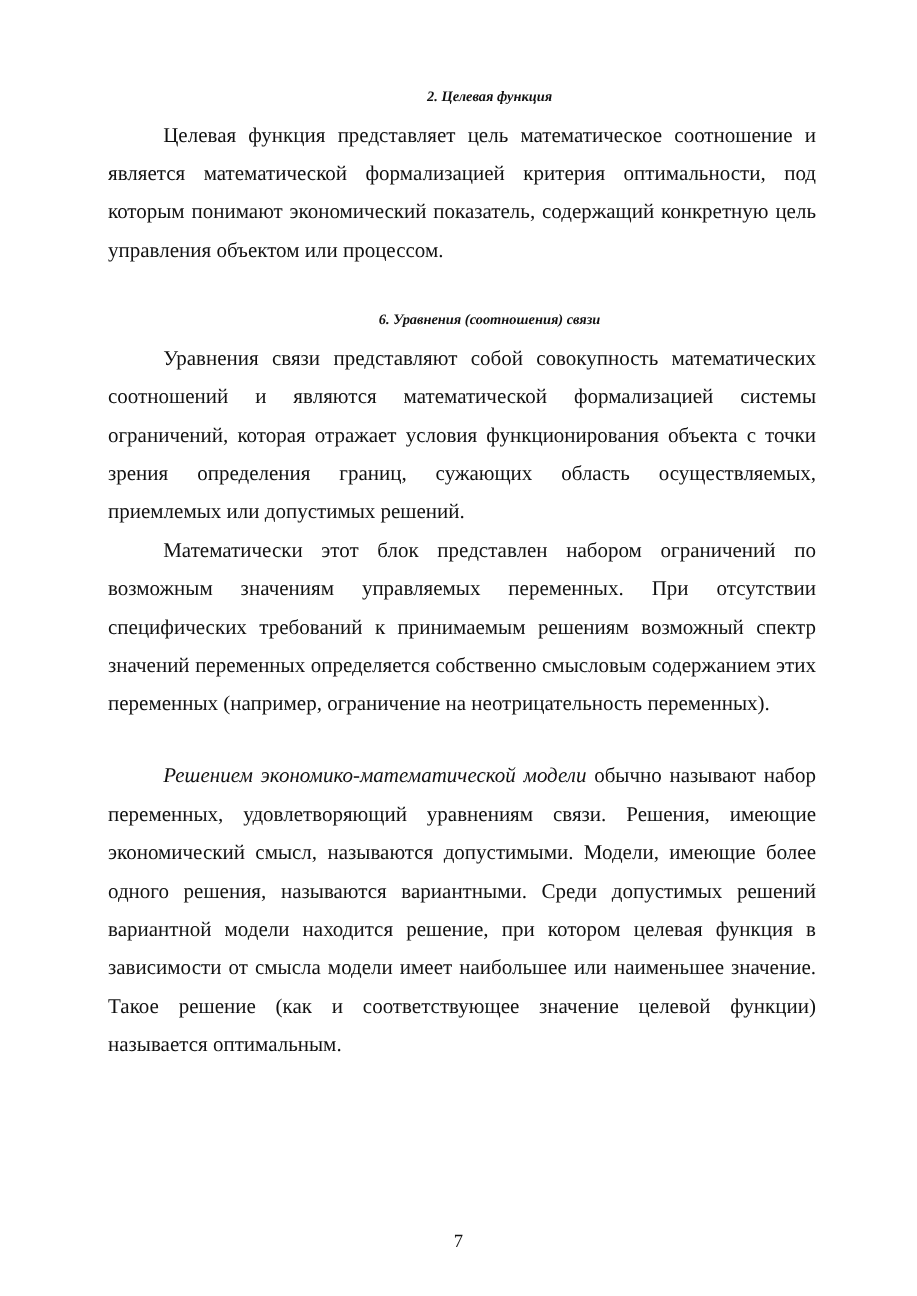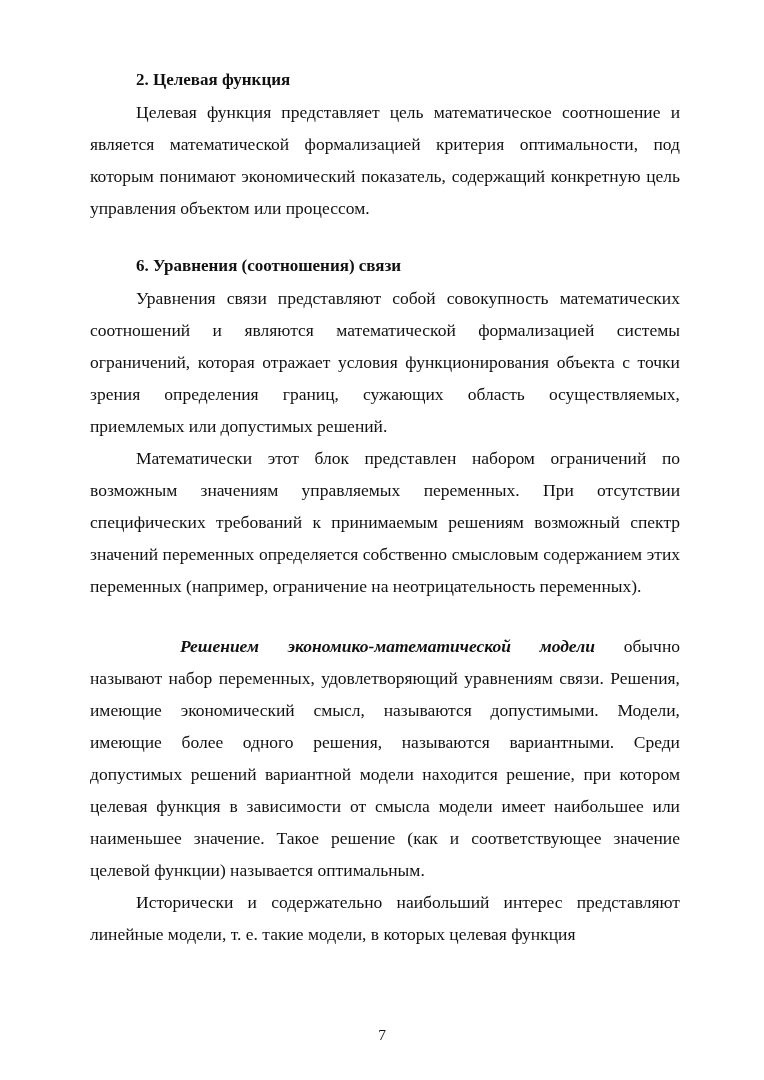--- a/index.html
+++ b/index.html
@@ -20,42 +20,42 @@
   .content {
     position: absolute;
     top: 64px;
     left: 90px;
     width: 590px;
     font-size: 17.5px;
     line-height: 32px;
   }
   .heading {
     font-weight: bold;
-    font-size: 17px;
+    font-style: italic;
+    font-size: 12px;
     margin: 26px 0 0 0;
     text-indent: 46px;
-    text-align: left;
+    text-align: center;
   }
   .heading.first {
     margin-top: 0;
   }
   .para {
     margin: 0;
     text-align: justify;
     text-indent: 46px;
   }
   .para.gap-before {
     margin-top: 28px;
   }
   .it {
   }
   .bi {
-    font-weight: bold;
+    font-weight: normal;
     font-style: italic;
-    margin-left: 44px;
   }
   .footer {
     position: absolute;
     bottom: 36px;
     left: 0;
     right: 0;
     text-align: center;
     font-size: 15.5px;
     color: #111111;
   }
@@ -72,18 +72,17 @@
 
     <h3 class="heading">6. Уравнения (соотношения) связи</h3>
 
     <p class="para"><span>Уравнения связи представляют собой совокупность математических соотношений и являются математической формализацией </span><span class="it">системы ограничений</span><span>, которая отражает условия функционирования объекта с точки зрения определения границ, сужающих область осуществляемых, приемлемых или допустимых решений.</span></p>
 
 
     <p class="para"><span>Математически этот блок представлен набором ограничений по возможным значениям управляемых переменных. При отсутствии специфических требований к принимаемым решениям возможный спектр значений переменных определяется собственно смысловым содержанием этих переменных (например, ограничение на неотрицательность переменных).</span></p>
 
     <p class="para gap-before"><span class="bi">Решением экономико-математической модели</span><span> обычно называют набор переменных, удовлетворяющий уравнениям связи. Решения, имеющие экономический смысл, называются допустимыми. Модели, имеющие более одного решения, называются вариантными. Среди допустимых решений вариантной модели находится решение, при котором целевая функция в зависимости от смысла модели имеет наибольшее или наименьшее значение. Такое решение (как и соответствующее значение целевой функции) называется оптимальным.</span></p>
 
-    <p class="para"><span>Исторически и содержательно наибольший интерес представляют линейные модели, т. е. такие модели, в которых целевая функция</span></p>
 
   </div>
 
   <div class="footer">7</div>
 </div>
 
 </body></html>

